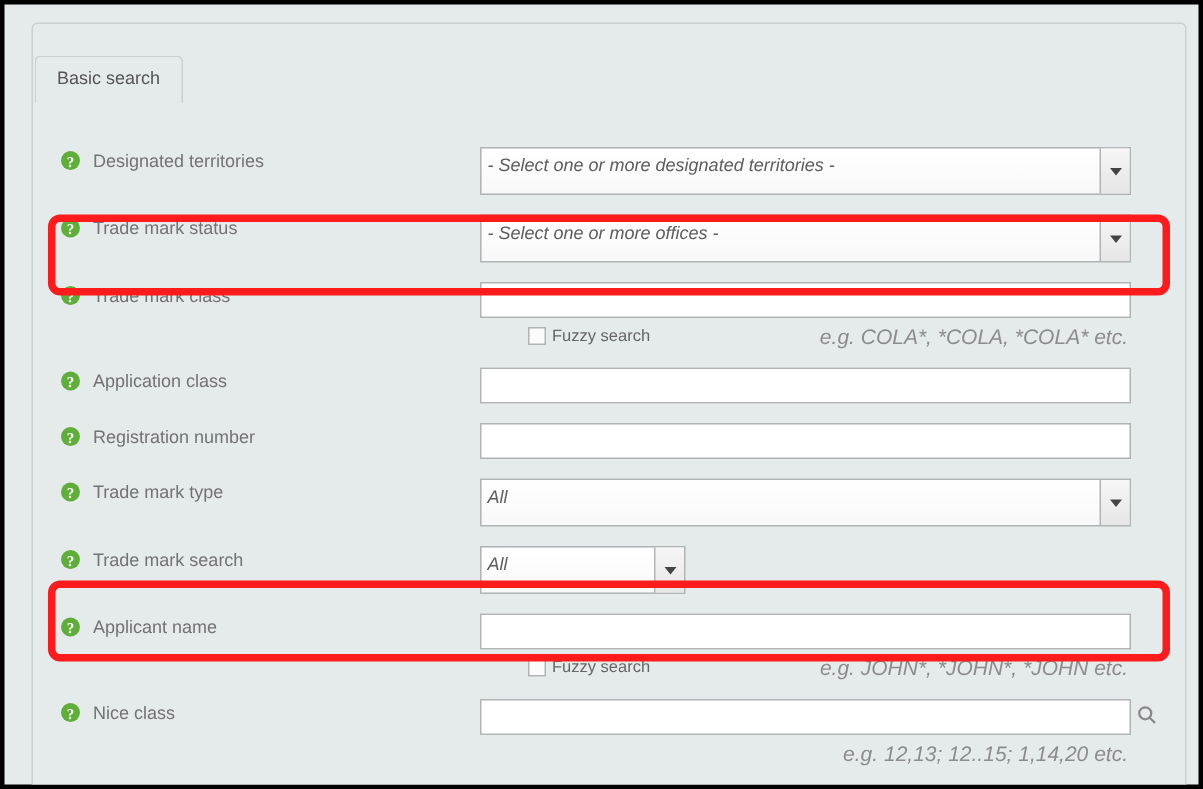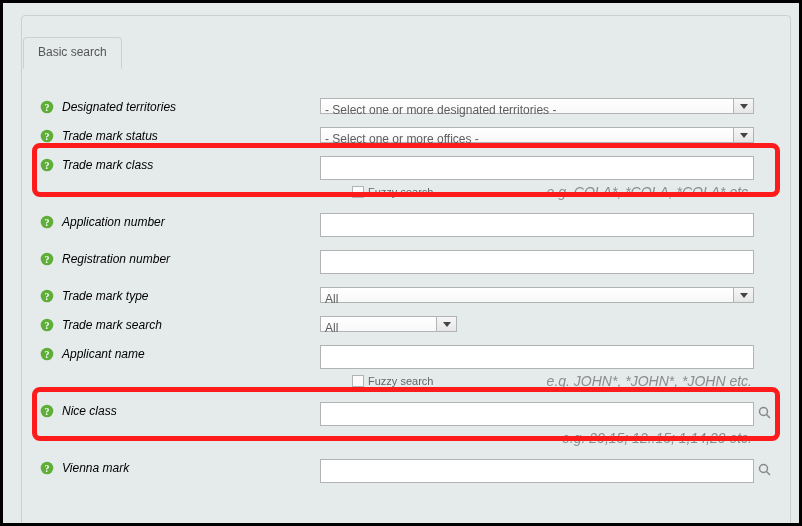--- a/index.html
+++ b/index.html
@@ -68,41 +68,41 @@
   .help-icon {
     width: 14px;
     height: 14px;
     flex-shrink: 0;
     display: inline-flex;
     align-items: center;
     justify-content: center;
   }
   .help-icon svg { display:block; }
   .label-text {
-    color: #000000;
-    font-size: 12px;
-    font-style: italic;
+    color: #737373;
+    font-size: 12px;
   }
   .field-col {
     flex: 1;
     display: flex;
     flex-direction: column;
     gap: 2px;
     position: relative;
     padding-right: 18px;
   }
   .select-like {
     border: 1px solid #b0b4b4;
     background: linear-gradient(#fff,#f8f8f8);
-    height: 16px;
+    height: 32px;
     line-height: 22px;
     padding: 0 4px;
     color: #5d5d5d;
     font-size: 12px;
     position: relative;
+    font-style: italic;
   }
   .dropdown-btn {
     position: absolute;
     right: 0; top: 0;
     width: 20px; height: 100%;
     border-left: 1px solid #b0b4b4;
     background: linear-gradient(#f6f6f6,#e6e6e6);
     display: flex;
     align-items: center;
     justify-content: center;
@@ -240,21 +240,21 @@
       </div>
 
       <div class="row">
         <div class="label-col">
           <span class="help-icon">
               <svg width="14" height="14">
                 <circle cx="7" cy="7" r="6.3" fill="#5fae3a"></circle>
                 <text x="7" y="11" text-anchor="middle" font-size="10" font-weight="bold" fill="#fff" font-family="Georgia">?</text>
               </svg>
             </span>
-          <span class="label-text">Application number</span>
+          <span class="label-text">Application class</span>
         </div>
         <div class="field-col">
           <input class="text-input" style="">
         </div>
       </div>
 
       <div class="row">
         <div class="label-col">
           <span class="help-icon">
               <svg width="14" height="14">
@@ -338,21 +338,21 @@
           <span class="label-text">Nice class</span>
         </div>
         <div class="field-col">
           <input class="text-input" style="">
           <span class="magnify"><svg width="14" height="14">
                 <circle cx="5.5" cy="5.5" r="4" fill="none" stroke="#888" stroke-width="1.5"></circle>
                 <line x1="8.5" y1="8.5" x2="12" y2="12" stroke="#888" stroke-width="1.5"></line>
               </svg></span>
           <div class="sub-row">
             <span></span>
-            <span class="hint-right">e.g. 20,15; 12..15; 1,14,20 etc.</span>
+            <span class="hint-right">e.g. 12,13; 12..15; 1,14,20 etc.</span>
           </div>
         </div>
       </div>
 
       <div class="row">
         <div class="label-col">
           <span class="help-icon">
               <svg width="14" height="14">
                 <circle cx="7" cy="7" r="6.3" fill="#5fae3a"></circle>
                 <text x="7" y="11" text-anchor="middle" font-size="10" font-weight="bold" fill="#fff" font-family="Georgia">?</text>

